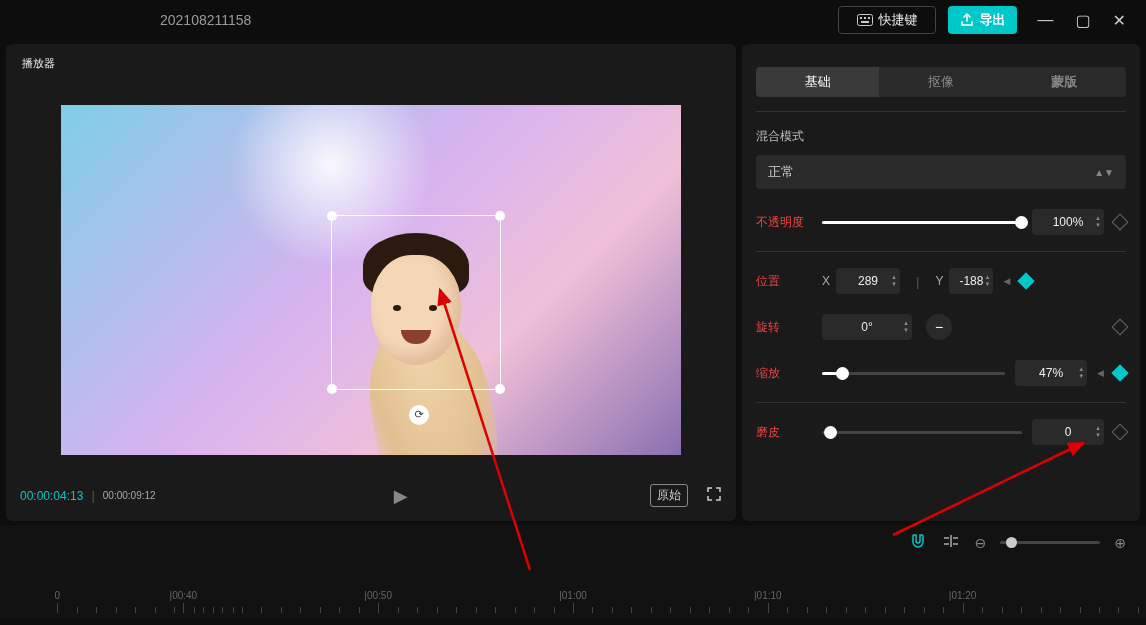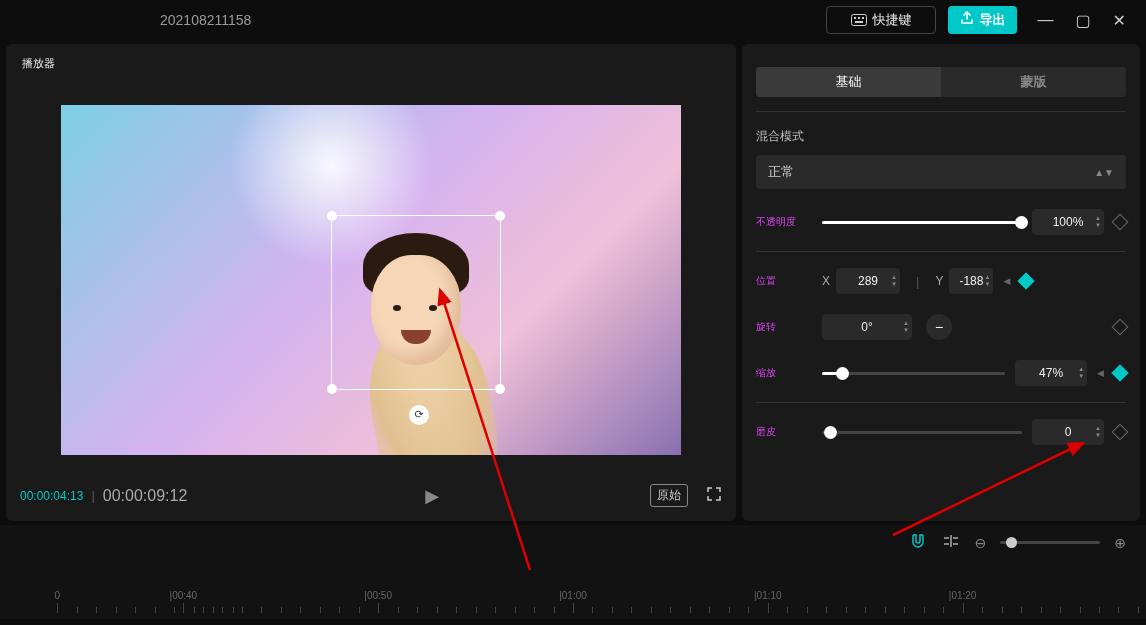--- a/index.html
+++ b/index.html
@@ -1,22 +1,22 @@
 <!DOCTYPE html>
 <html><head>
 <meta charset="utf-8">
 <style>
 * { box-sizing: border-box; margin: 0; padding: 0; font-family: "Microsoft YaHei", sans-serif; }
 body { background: #0d0d0d; color: #ccc; width: 1146px; height: 625px; overflow: hidden; font-size: 13px; }
 
 .topbar { height: 40px; display: flex; align-items: center; padding: 0 10px; }
 .topbar .title { margin-left: 150px; color: #999; font-size: 14px; }
 .topbar .spacer { flex: 1; }
-.shortcut-btn { border: 1px solid #444; border-radius: 4px; padding: 4px 24px; color: #eee; display: flex; align-items: center; gap: 5px; margin-right: 12px; cursor: pointer; }
-.export-btn { background: #00c8c8; color: #fff; border-radius: 4px; padding: 5px 12px; display: flex; align-items: flex-start; gap: 5px; cursor: pointer; font-weight: bold; }
+.shortcut-btn { border: 1px solid #444; border-radius: 4px; padding: 4px 18px; color: #eee; display: flex; align-items: center; gap: 5px; margin-right: 12px; cursor: pointer; }
+.export-btn { background: #00c8c8; color: #fff; border-radius: 4px; padding: 5px 12px; display: flex; align-items: center; gap: 5px; cursor: pointer; font-weight: bold; }
 .win-controls { display: flex; gap: 22px; margin-left: 20px; margin-right: 10px; }
 .win-controls span { cursor: pointer; color: #ccc; font-size: 16px; }
 
 .main { display: flex; height: 485px; }
 .player-panel { width: 730px; background: #1a1a1a; border-radius: 6px; margin: 4px 4px 4px 6px; display: flex; flex-direction: column; }
 .player-header { padding: 12px 16px; color: #eee; font-size: 11px; }
 .canvas-area { flex: 1; display: flex; align-items: center; justify-content: center; padding: 0 50px; }
 .video-frame { width: 620px; height: 350px; background: linear-gradient(135deg, #7ecee6 0%, #d6b3f0 45%, #f0c0d8 70%, #8a70b0 100%); position: relative; overflow: hidden; }
 .cloud-glow { position: absolute; top: -50px; left: 160px; width: 220px; height: 220px; background: radial-gradient(circle, rgba(255,255,255,0.9) 0%, rgba(255,255,255,0) 65%); }
 .figure-body { position: absolute; left: 310px; top: 210px; width: 120px; height: 180px; background: radial-gradient(ellipse at top, #f3d8b0 0%, #e0c090 70%, rgba(224,192,144,0) 100%); border-radius: 50% 50% 30% 30%; transform: rotate(-10deg); }
@@ -29,21 +29,21 @@
 .face { position: absolute; left: 310px; top: 150px; width: 90px; height: 110px; background: #f5d7b8; border-radius: 45% 45% 50% 50%; box-shadow: inset -8px -8px 15px rgba(180,120,80,.3); }
 .hair { position: absolute; left: 302px; top: 128px; width: 106px; height: 65px; background: #2a1a10; border-radius: 50% 50% 30% 30%; }
 .eye { position: absolute; width: 8px; height: 6px; background: #2a1a10; border-radius: 50%; }
 .eye.l { left: 332px; top: 200px; }
 .eye.r { left: 368px; top: 200px; }
 .mouth { position: absolute; left: 340px; top: 225px; width: 30px; height: 14px; background: #8a4030; border-radius: 0 0 15px 15px; }
 .rotate-handle { position: absolute; left: 348px; top: 300px; width: 20px; height: 20px; background: #fff; border-radius: 50%; display: flex; align-items: center; justify-content: center; color: #333; font-size: 11px; }
 
 .player-footer { display: flex; align-items: center; padding: 8px 14px 14px; gap: 8px; }
 .time-current { color: #00c8c8; font-size: 12px; }
-.time-total { color: #aaa; font-size: 16px; }
+.time-total { color: #aaa; font-size: 10px; }
 .play-btn { margin-left: 230px; color: #888; font-size: 18px; cursor: pointer; }
 .ratio-btn { margin-left: auto; border: 1px solid #888; color: #ccc; padding: 2px 6px; border-radius: 3px; font-size: 12px; cursor: pointer; }
 .fullscreen-btn { margin-left: 10px; cursor: pointer; color: #ccc; }
 
 .props-panel { flex: 1; margin: 4px 6px 4px 2px; background: #1a1a1a; border-radius: 6px; padding: 12px 0; overflow-y: auto; }
 .prop-tabs { display: flex; gap: 24px; padding: 4px 20px 12px; }
 .prop-tabs span { cursor: pointer; color: #999; }
 .prop-tabs .active { color: #00c8c8; font-weight: bold; }
 .sub-tabs { display: flex; margin: 11px 14px 14px; }
 .sub-tabs span { flex: 1; text-align: center; padding: 6px 0; background: #2a2a2a; color: #888; cursor: pointer; }
@@ -51,21 +51,21 @@
 .sub-tabs span:first-child { border-radius: 4px 0 0 4px; }
 .sub-tabs span:last-child { border-radius: 0 4px 4px 0; font-weight: bold; }
 
 .divider { height: 1px; background: #333; margin: 6px 14px; }
 .prop-section { padding: 10px 14px; }
 .prop-label { color: #bbb; font-size: 12px; margin-bottom: 10px; display: block; }
 .dropdown { background: #2a2a2a; border-radius: 4px; padding: 8px 12px; display: flex; align-items: center; cursor: pointer; }
 .dropdown .dd-arrow { margin-left: auto; color: #888; font-size: 10px; }
 
 .prop-row { display: flex; align-items: center; gap: 10px; padding: 10px 14px; }
-.prop-row .row-label { width: 56px; color: #d946ef; font-size: 10px; }
+.prop-row .row-label { width: 56px; color: #ef4444; font-size: 12px; }
 .slider-track { flex: 1; height: 3px; background: #444; position: relative; border-radius: 2px; }
 .slider-fill { position: absolute; height: 100%; background: #fff; border-radius: 2px; }
 .slider-thumb { position: absolute; top: -5px; width: 13px; height: 13px; background: #fff; border-radius: 50%; cursor: pointer; }
 .num-box { background: #2a2a2a; border-radius: 4px; width: 72px; height: 26px; display: flex; align-items: center; justify-content: center; color: #eee; font-size: 12px; position: relative; }
 .spinner { position: absolute; right: 3px; display: flex; flex-direction: column; font-size: 6px; color: #888; line-height: 7px; }
 .kf-diamond { width: 12px; height: 12px; transform: rotate(45deg); border: 1px solid #666; cursor: pointer; }
 .kf-diamond.active { background: #00c8c8; border-color: #00c8c8; }
 .kf-arrows { color: #666; font-size: 9px; display: flex; gap: 1px; align-items: center; }
 
 .pos-row .coord { display: flex; align-items: center; gap: 6px; }
@@ -146,20 +146,21 @@
         <svg width="16" height="16" viewBox="0 0 16 16">
             <path d="M2 6V2h4M14 6V2h-4M2 10v4h4M14 10v4h-4" fill="none" stroke="#ccc" stroke-width="1.5"></path>
           </svg>
       </span>
     </div>
   </div>
 
   <div class="props-panel">
     <div class="sub-tabs">
       <span class="active">基础</span>
+      <span>抠像</span>
       <span>蒙版</span>
     </div>
     <div class="divider"></div>
 
     <div class="prop-section">
       <span class="prop-label">混合模式</span>
       <div class="dropdown">
         <span>正常</span>
         <span class="dd-arrow">▲▼</span>
       </div>

